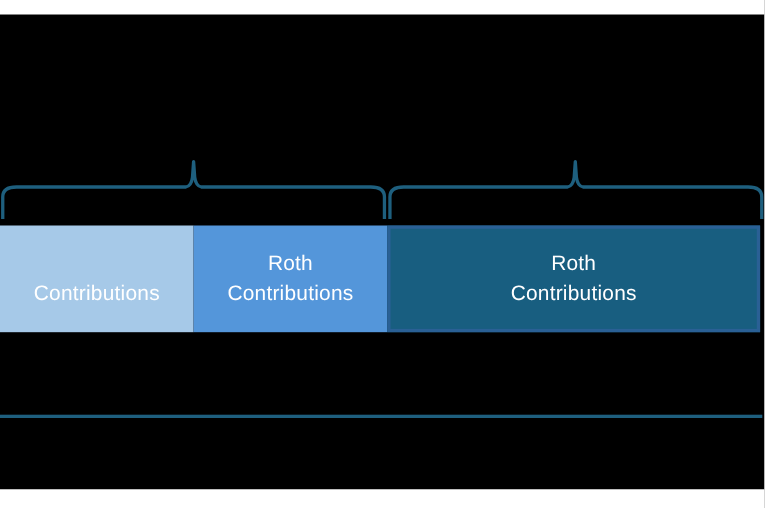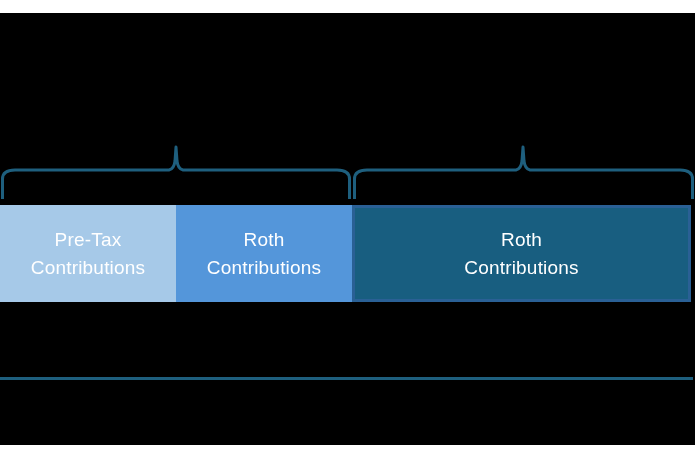--- a/index.html
+++ b/index.html
@@ -106,21 +106,21 @@
   </svg>
 
   <svg class="brace right" width="343" height="58" viewBox="0 0 343 58" aria-hidden="true">
     <path d="M 2.5,56 L 2.5,36 Q 2.5,27 15,27 L 164,27 Q 169,26 170,18 L 171,4 L 172,18 Q 173,26 178,27 L 328,27 Q 340.5,27 340.5,36 L 340.5,56"></path>
   </svg>
 
   <div class="bar">
 
     <div class="segment seg-pretax">
       <div class="seg-label">
-        <span>Pre-Tax</span><br>
+        <br>
         <span>Contributions</span>
       </div>
     </div>
 
     <div class="segment seg-roth">
       <div class="seg-label">
         <span>Roth</span><br>
         <span>Contributions</span>
       </div>
     </div>

